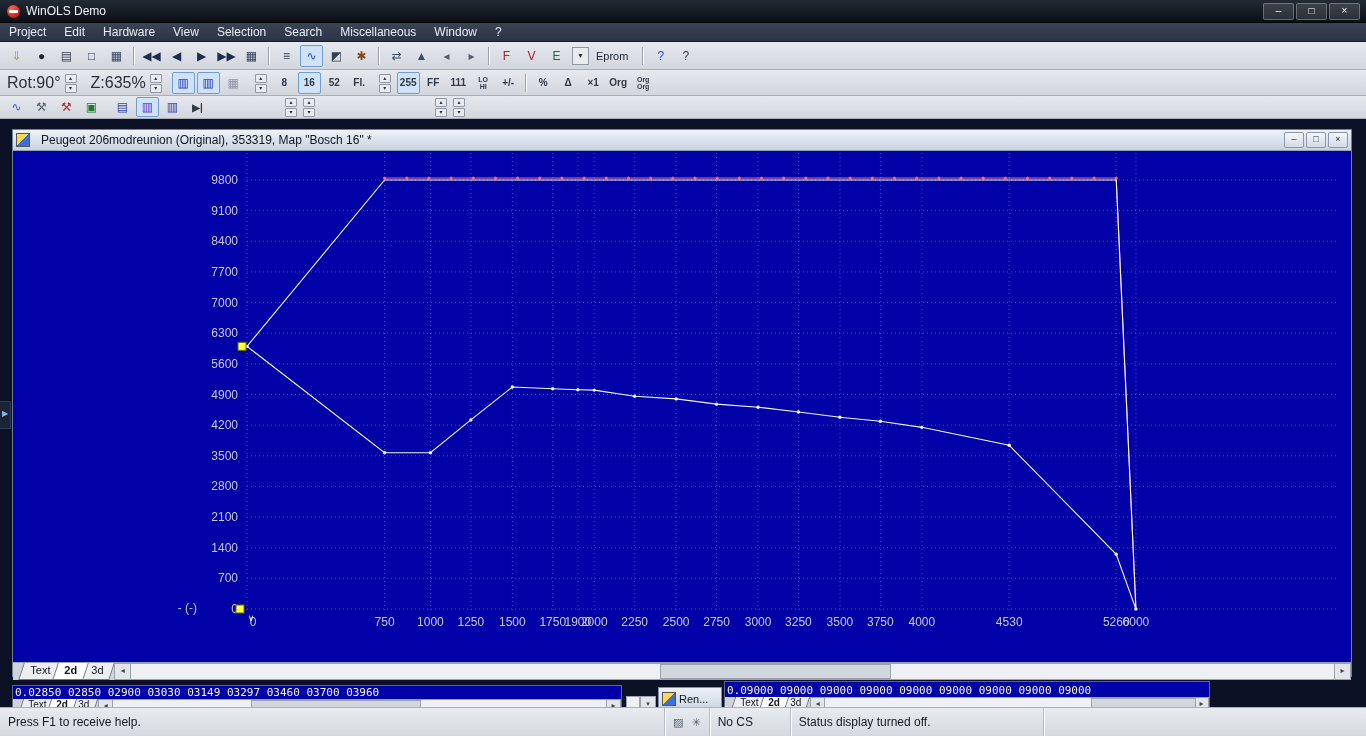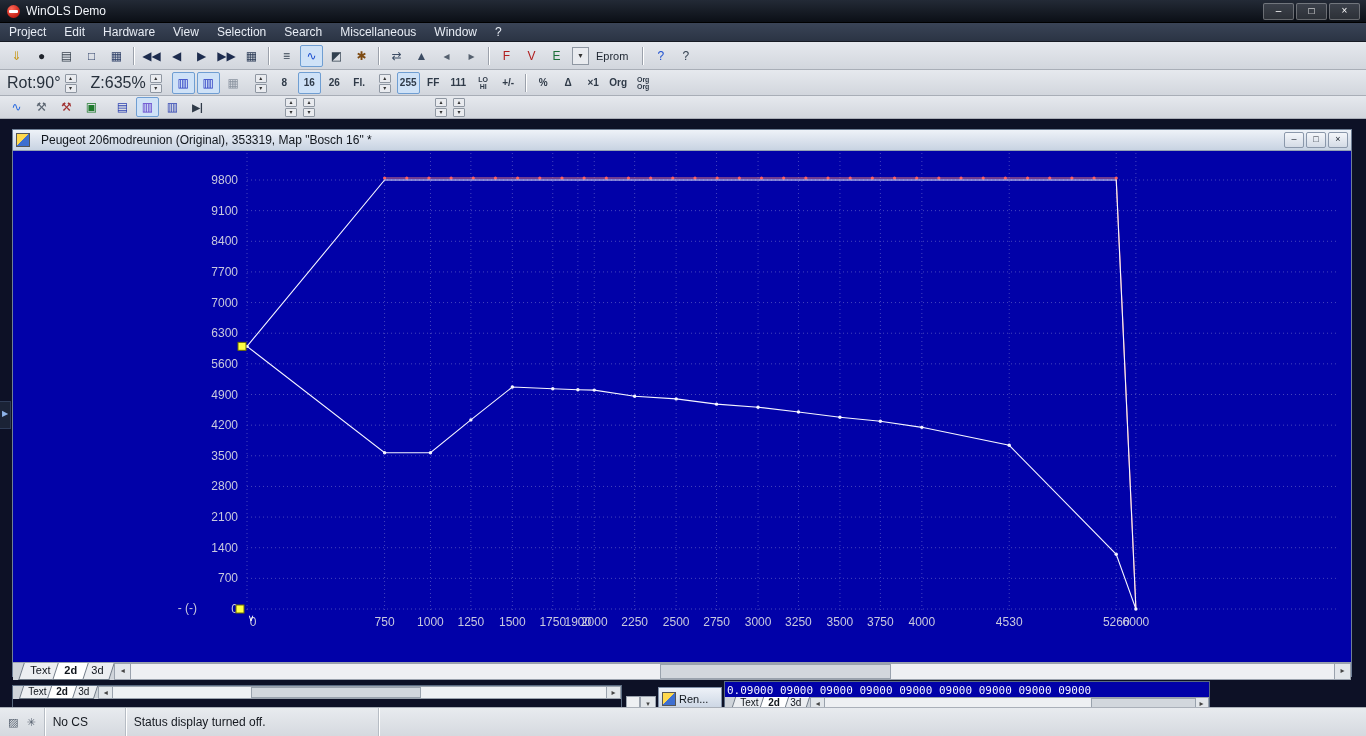--- a/index.html
+++ b/index.html
@@ -298,21 +298,21 @@
         <div class="spin-btn">▾</div>
       </div>
       <div class="tgap" style="width: 4px;"></div>
       <div class="tbtn">
         <span>8</span>
       </div>
       <div class="tbtn pressed">
         <span>16</span>
       </div>
       <div class="tbtn">
-        <span>26</span>
+        <span>52</span>
       </div>
       <div class="tbtn">
         <span>Fl.</span>
       </div>
       <div class="tgap" style="width: 6px;"></div>
       <div class="spinner">
         <div class="spin-btn">▴</div>
         <div class="spin-btn">▾</div>
       </div>
       <div class="tgap" style="width: 4px;"></div>
@@ -556,20 +556,21 @@
           <div class="sarrow">◂</div>
           <div class="strack">
             <div class="sthumb" style="left:44%;width:19%;"></div>
           </div>
           <div class="sarrow">▸</div>
         </div>
       </div>
     </div>
 
     <div class="stripA">
+      <div class="vals">0.02850 02850 02900 03030 03149 03297 03460 03700 03960</div>
       <div class="strip-bottom">
         <div class="tabbar">
             <div class="stab"><span>Text</span></div>
             <div class="stab active"><span>2d</span></div>
             <div class="stab"><span>3d</span></div>
           </div>
         <div class="hscroll">
           <div class="sarrow">◂</div>
           <div class="strack">
             <div class="sthumb" style="left:28%;width:34%;"></div>
@@ -603,20 +604,21 @@
             <div class="sthumb" style="left:72%;width:28%;"></div>
           </div>
           <div class="sarrow">▸</div>
         </div>
       </div>
     </div>
 
   </div>
 
   <div class="statusbar">
+    <div class="sb-sec sb-help">Press F1 to receive help.</div>
     <div class="sb-sec sb-icons">
       <span>▨</span>
       <span>✳</span>
     </div>
     <div class="sb-sec sb-nocs">No CS</div>
     <div class="sb-sec sb-status">Status display turned off.</div>
   </div>
 
 </div>
 

